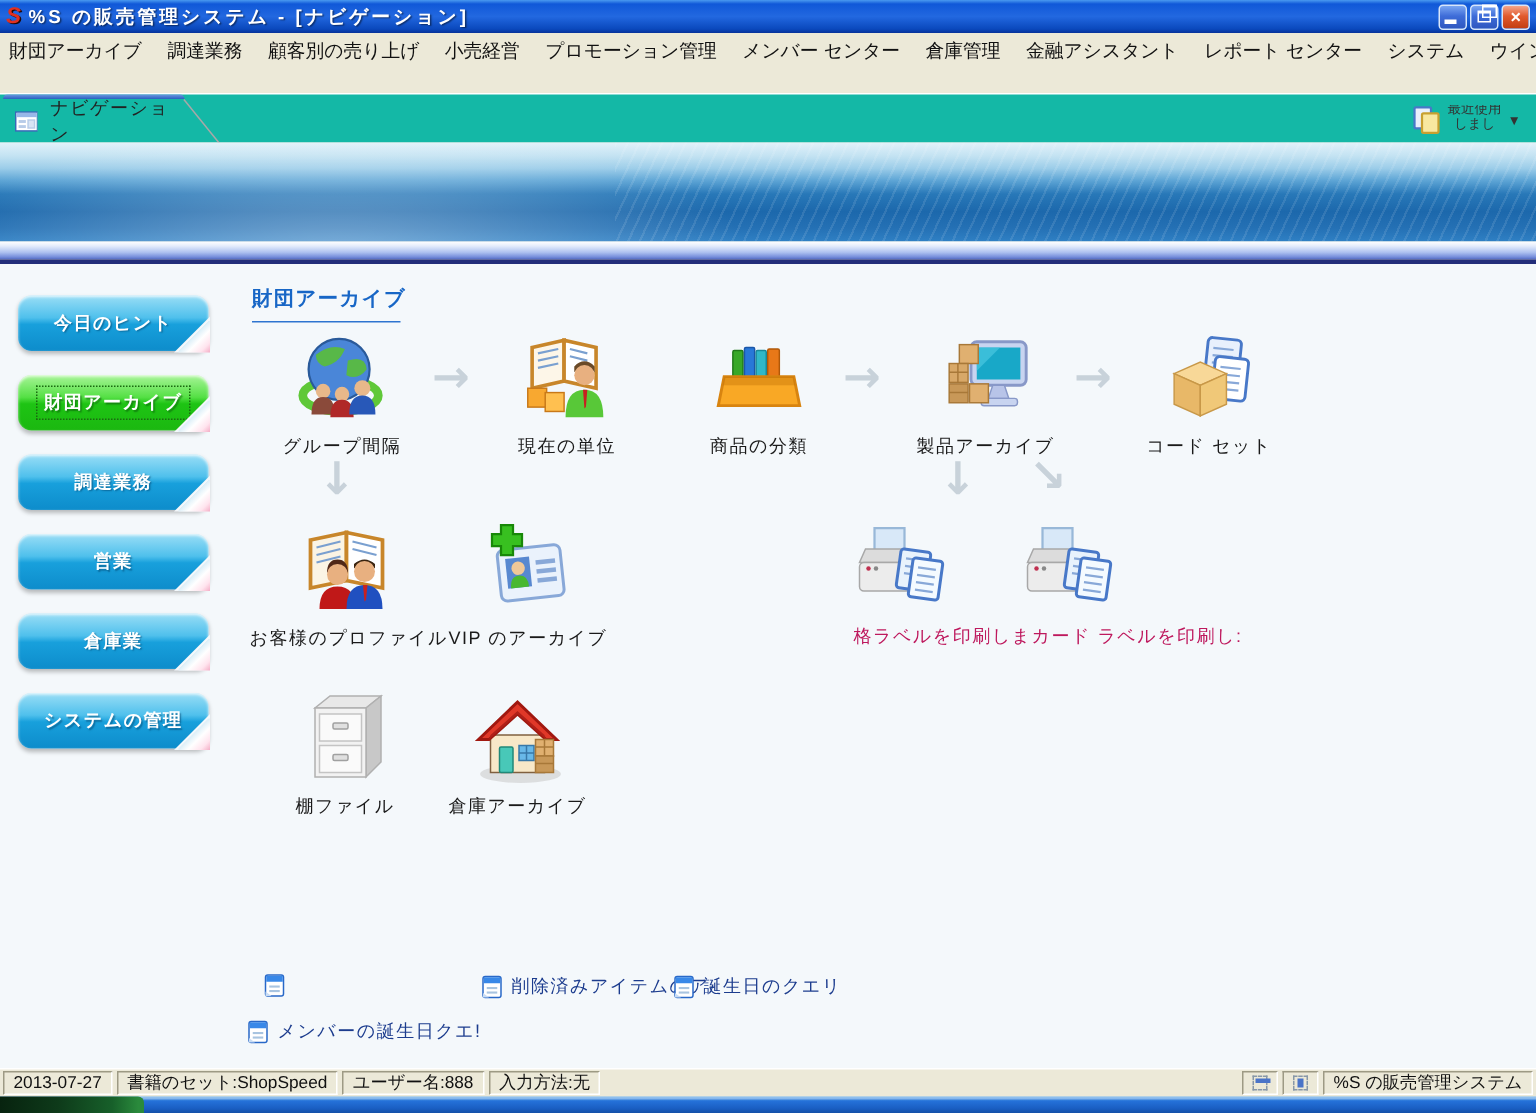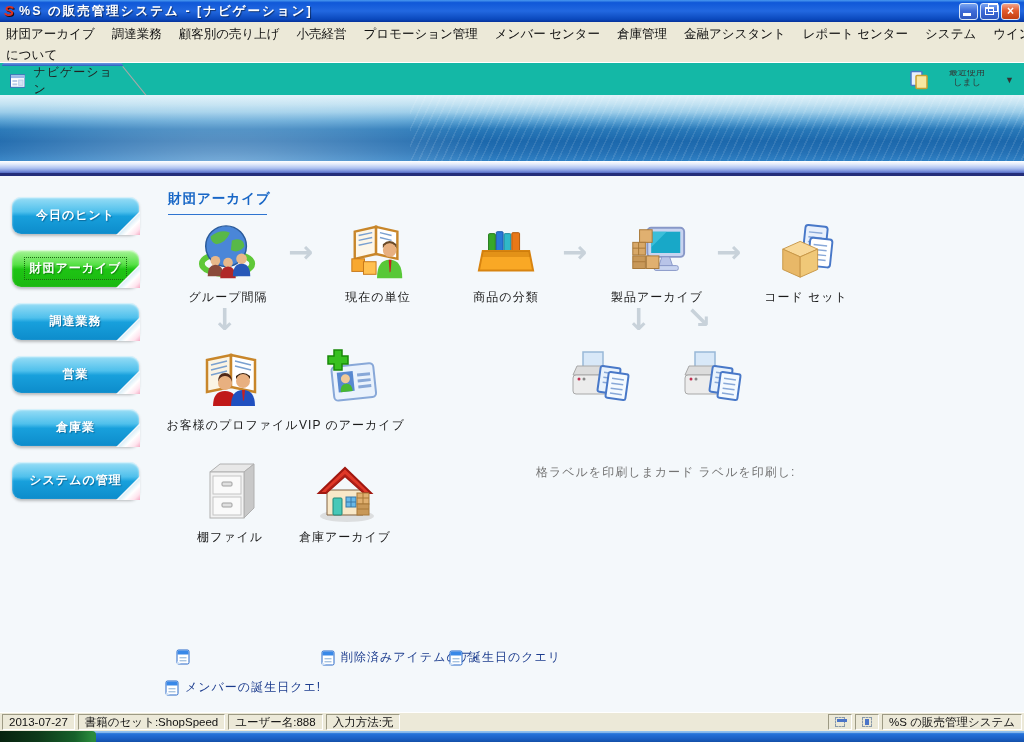--- a/index.html
+++ b/index.html
@@ -36,21 +36,21 @@
   
   .tabbar { position:absolute; left:0; top:62px; width:100%; height:33px; background:#14b8a6;
     border-top:1px solid #FFFFFF; }
   .tab-topline { position:absolute; left:2px; top:0; width:121px; height:3px;
     background:linear-gradient(180deg,#6A9AE0,#2B5FC0); border-radius:3px 3px 0 0; }
   .tab { position:absolute; left:2px; top:3px; width:121px; height:29px; display:flex; align-items:center;
     gap:8px; padding-left:8px; font-size:12px; color:#222; letter-spacing:1px; }
   .tab-diag { position:absolute; left:123px; top:3px; width:39px; height:1px; background:#A8A8A8;
     transform-origin:0 0; transform:rotate(51deg); }
   .recent-btn { position:absolute; right:10px; top:3px; height:28px; display:flex; align-items:center;
-    gap:20px; cursor:pointer; }
+    gap:4px; cursor:pointer; }
   .recent-text { font-size:9px; line-height:10px; color:#333; text-align:center; height:20px; overflow:hidden; }
   .recent-text .l1 { display:block; margin-top:-3px; }
   .caret { font-size:9px; color:#333; }
 
   
   .banner { position:absolute; left:0; top:95px; width:100%; height:66px;
     background:linear-gradient(180deg,#E2F2FA 0%,#C2E2F2 14%,#9CCDE9 26%,#5FA6D6 38%,#2878B8 52%,#1C68AC 70%,#2470B4 86%,#2F80C4 100%); overflow:hidden; }
   .banner::before { content:""; position:absolute; right:0; top:0; width:60%; height:100%;
     background:repeating-linear-gradient(115deg, rgba(255,255,255,.10) 0 1.5px, transparent 1.5px 7px); }
   .banner::after { content:""; position:absolute; left:0; top:0; width:100%; height:100%;
@@ -79,22 +79,22 @@
 
   
   .section-title { position:absolute; left:168px; top:14px; }
   .section-title .txt { font-weight:bold; font-size:13.5px; color:#1766C6; letter-spacing:1px; }
   .section-title .underline { width:99px; height:1px; background:#2E74D0; margin-top:6px; }
 
   .cell { position:absolute; display:flex; flex-direction:column; align-items:center; cursor:pointer; }
   .cell .clabel { font-size:12px; color:#1A1A1A; margin-top:5px; white-space:nowrap; letter-spacing:1px; }
   .arr { position:absolute; color:#C8D2DA; font-size:30px; font-weight:bold;
     font-family:"DejaVu Sans",sans-serif; user-select:none; }
-  .print-labels { position:absolute; left:536px; top:240px; font-size:12px; color:#737373;
-    white-space:nowrap; letter-spacing:1px;margin-top:48px; }
+  .print-labels { position:absolute; left:569px; top:240px; font-size:12px; color:#be185d;
+    white-space:nowrap; letter-spacing:1px; }
 
   
   .reports-bar { position:absolute; left:155px; top:408px; right:0; height:48px;
     background:linear-gradient(180deg,#FFFFFF 0%,#EDEDED 45%,#D2D2D2 100%); border-bottom:2px solid #707070; }
   .reports-folder { position:absolute; left:8px; top:-8px; width:58px; height:58px; }
   .reports-title { position:absolute; left:78px; top:14px; font-style:italic; font-weight:bold;
     font-size:17px; color:#101010; }
   .rlink { position:absolute; display:flex; align-items:center; gap:5px; font-size:12px;
     color:#1C3C8E; cursor:pointer; white-space:nowrap; letter-spacing:1px; }
 
@@ -292,23 +292,20 @@
       <span>調達業務</span>
       <span>顧客別の売り上げ</span>
       <span>小売経営</span>
       <span>プロモーション管理</span>
       <span>メンバー センター</span>
       <span>倉庫管理</span>
       <span>金融アシスタント</span>
       <span>レポート センター</span>
       <span>システム</span>
       <span>ウインドウ</span>
-    </div>
-    <div class="menurow2">
-      <span>について</span>
     </div>
   </div>
 
   <div class="tabbar">
     <div class="tab-topline"></div>
     <div class="tab">
       <svg width="16" height="14">
           <use href="#sym-form"></use>
         </svg>
       <span>ナビゲーション</span>

